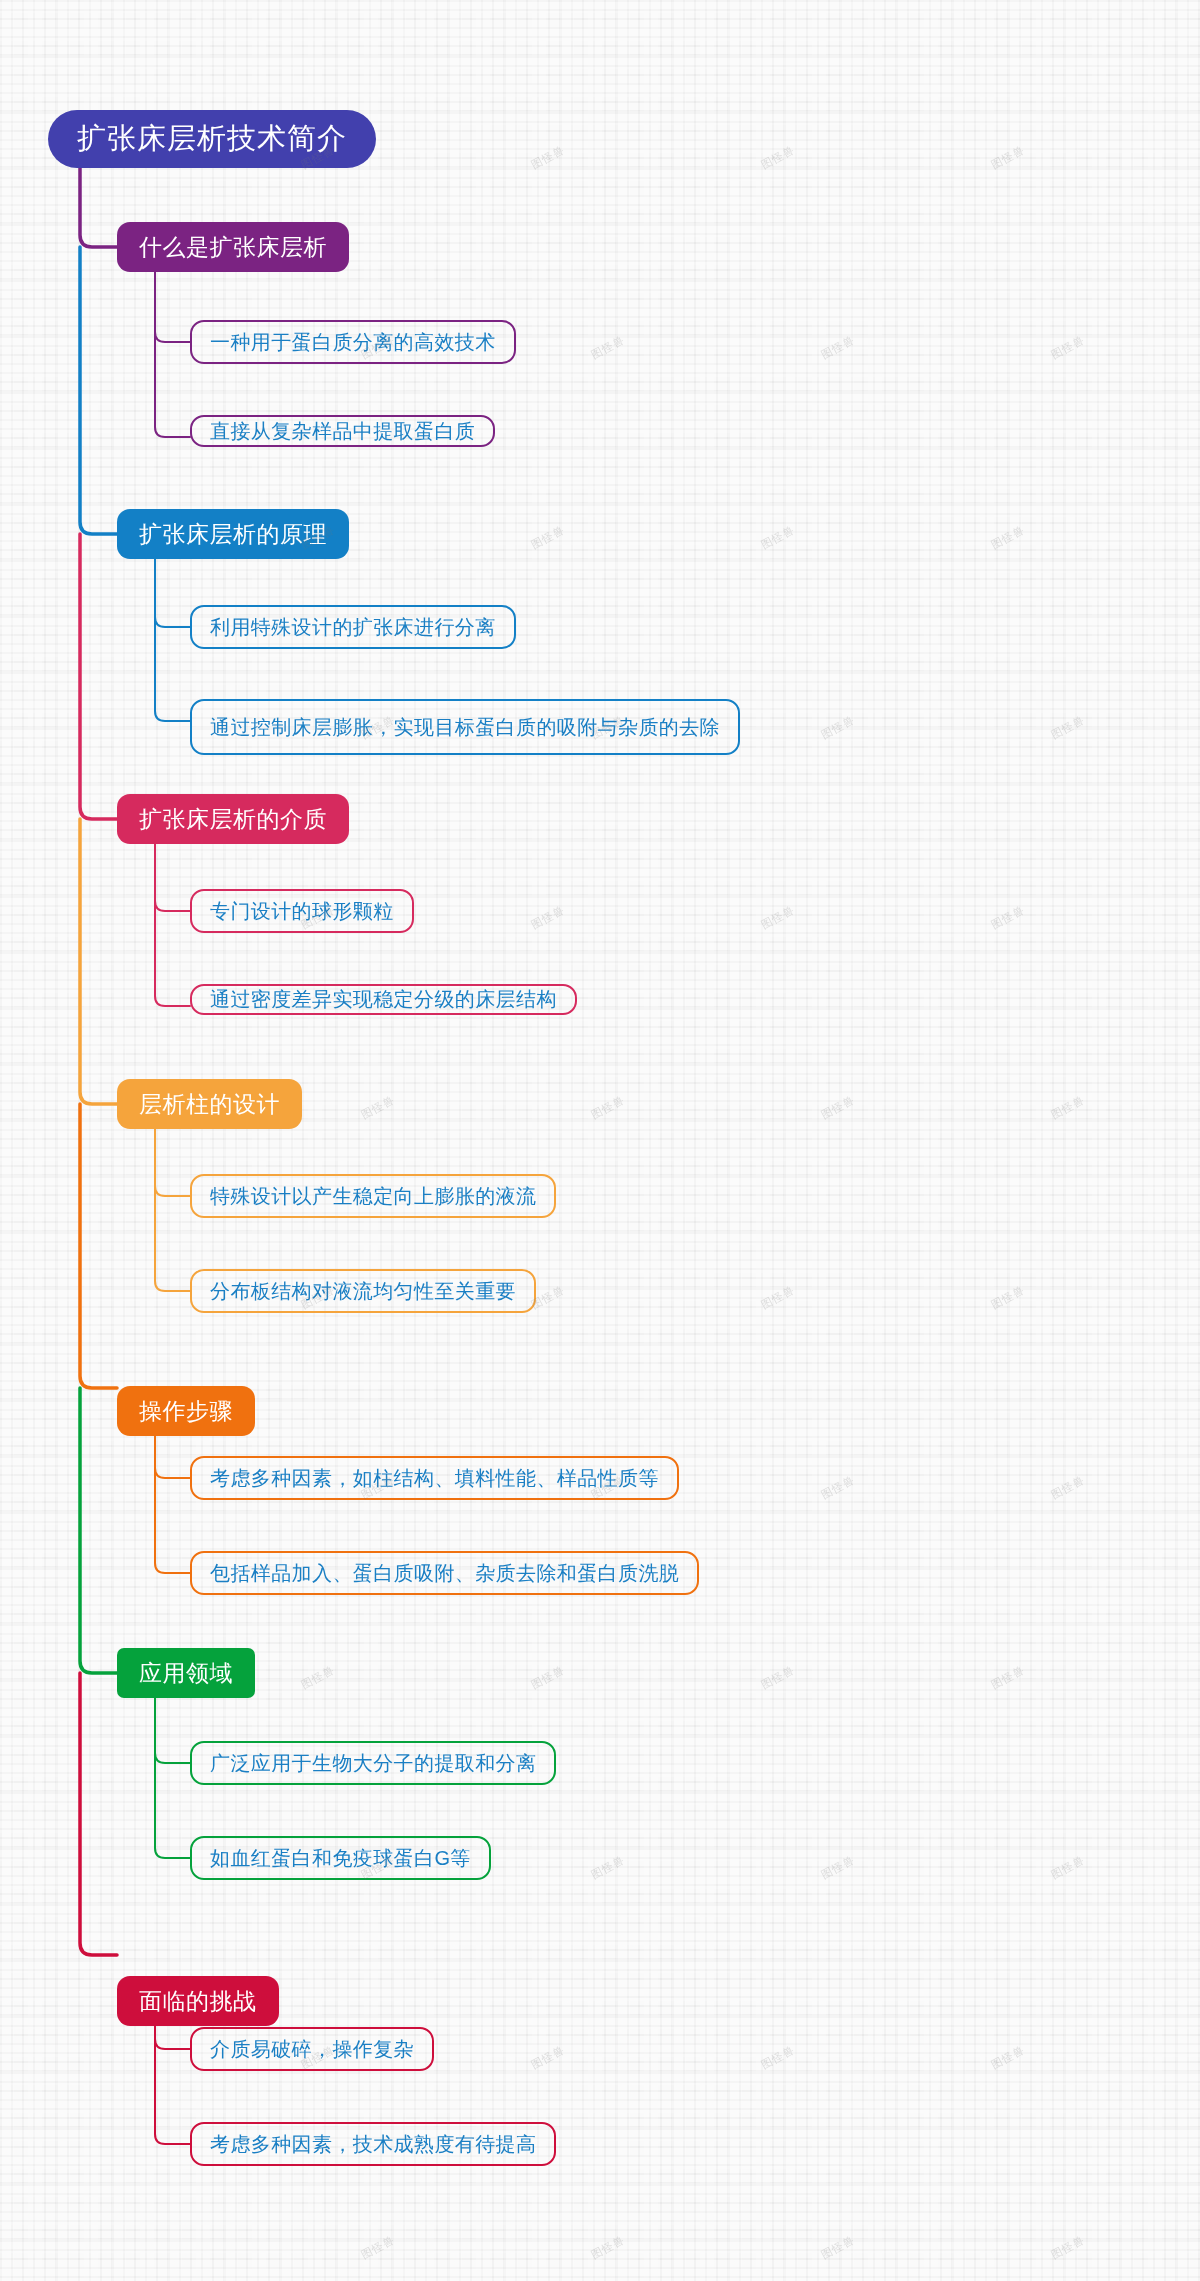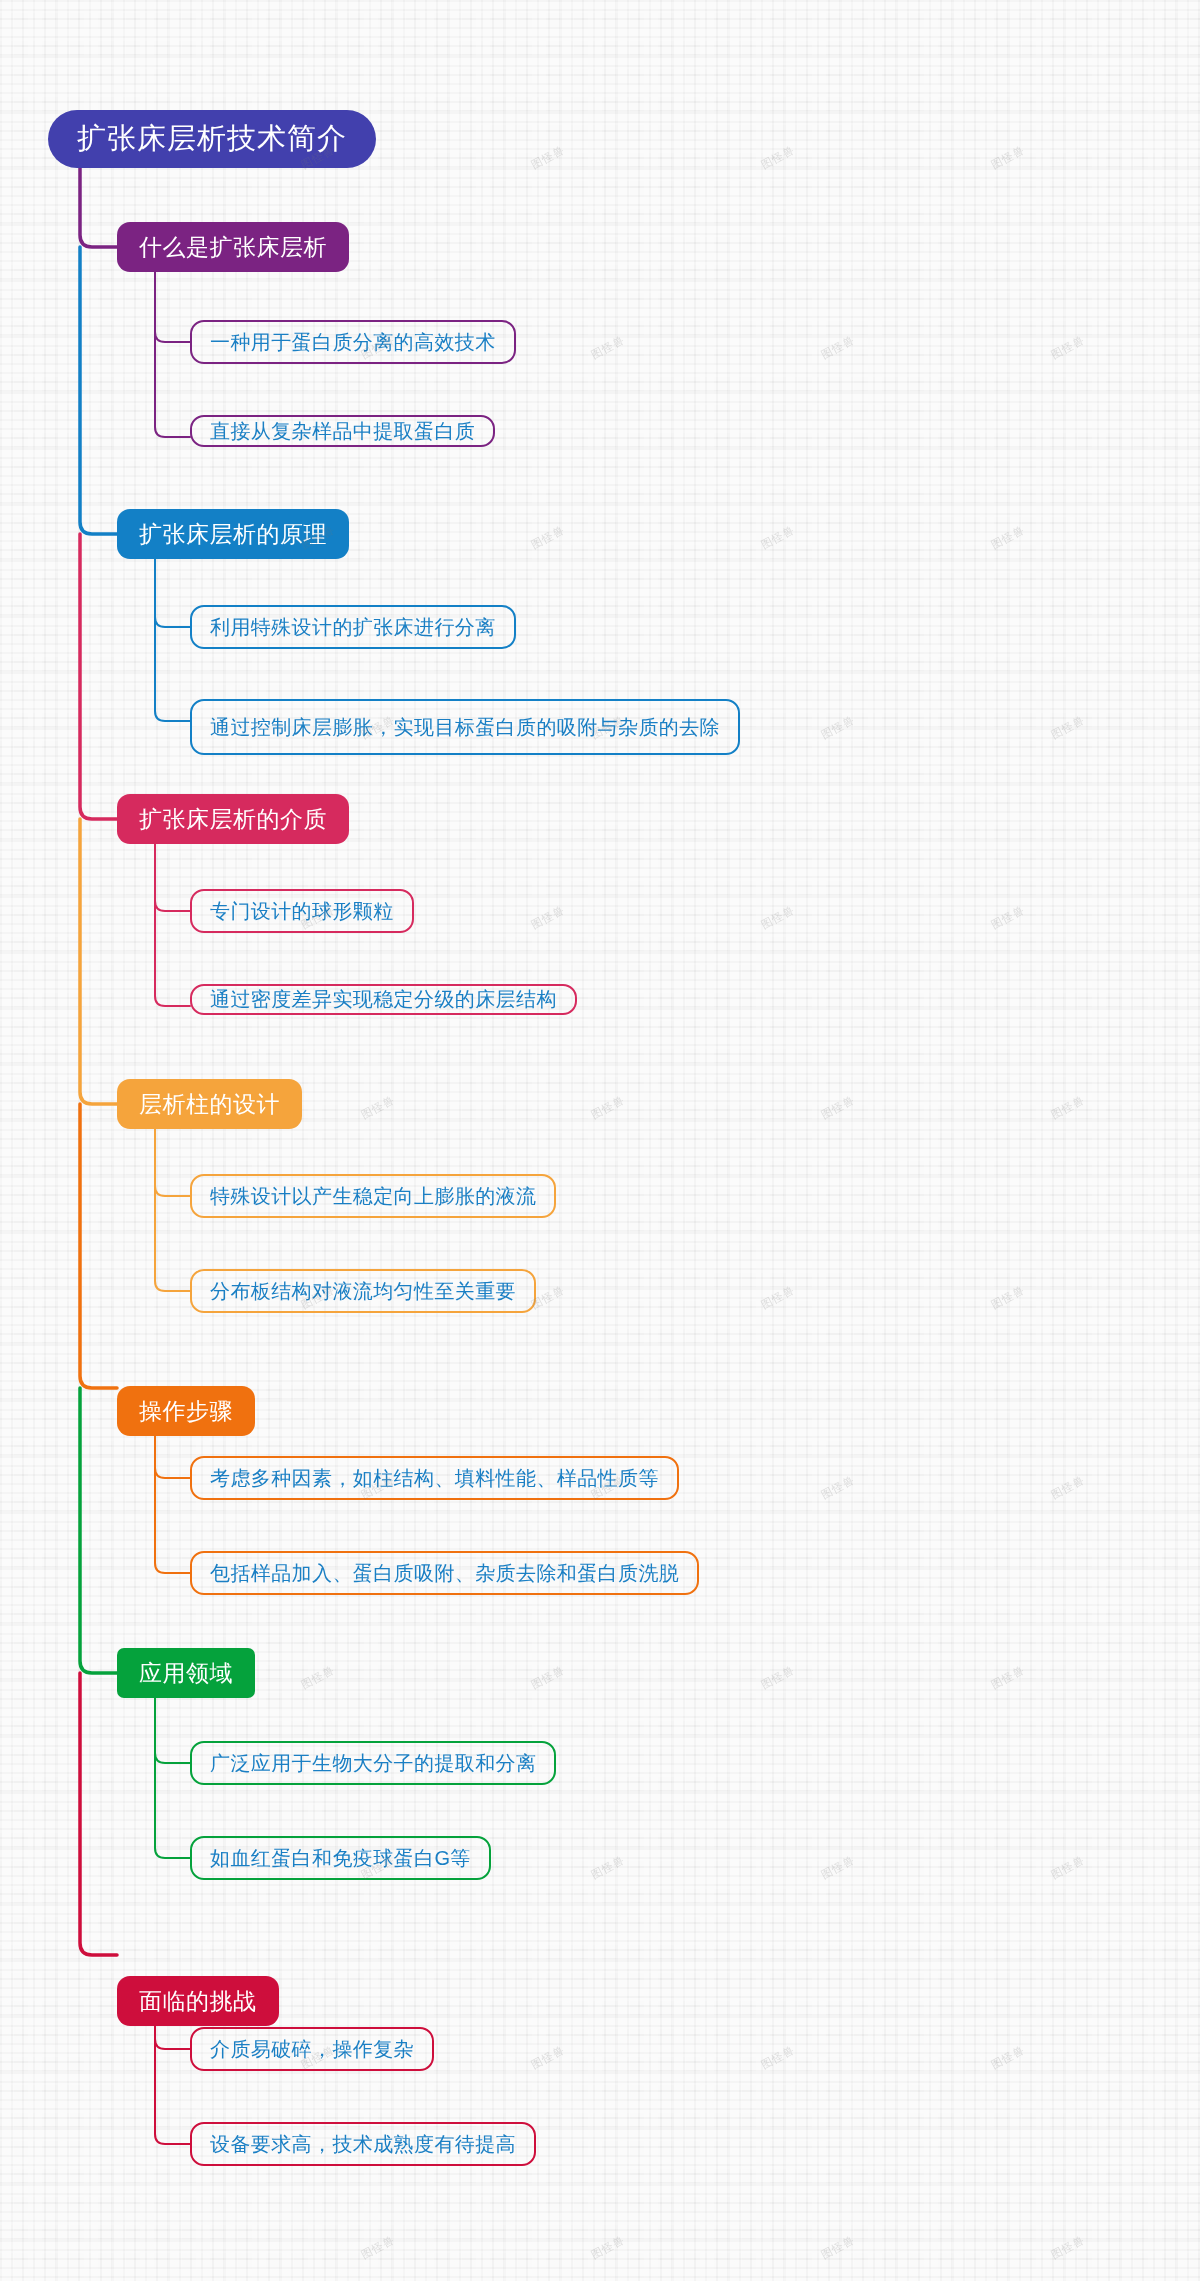--- a/index.html
+++ b/index.html
@@ -165,21 +165,21 @@
     <div class="node leaf" style="left: 190px; top: 1836px; border-color: rgb(5, 162, 60); color: rgb(26, 127, 196); height: 44px; font-size: 20px;">
       <span>如血红蛋白和免疫球蛋白G等</span>
     </div>
     <div class="node branch" style="left: 117px; top: 1930px; background: rgb(206, 14, 60); height: 50px; font-size: 23px; border-radius: 13px; margin-top: 46px;">
       <span>面临的挑战</span>
     </div>
     <div class="node leaf" style="left: 190px; top: 2027px; border-color: rgb(206, 14, 60); color: rgb(26, 127, 196); height: 44px; font-size: 20px;">
       <span>介质易破碎，操作复杂</span>
     </div>
     <div class="node leaf" style="left: 190px; top: 2122px; border-color: rgb(206, 14, 60); color: rgb(26, 127, 196); height: 44px; font-size: 20px;">
-      <span>设备要求高，技术成熟度有待提高</span>
+      <span>考虑多种因素，技术成熟度有待提高</span>
     </div>
     <div class="wm" style="left: 300px; top: 150px;">图怪兽</div>
     <div class="wm" style="left: 530px; top: 150px;">图怪兽</div>
     <div class="wm" style="left: 760px; top: 150px;">图怪兽</div>
     <div class="wm" style="left: 990px; top: 150px;">图怪兽</div>
     <div class="wm" style="left: 360px; top: 340px;">图怪兽</div>
     <div class="wm" style="left: 590px; top: 340px;">图怪兽</div>
     <div class="wm" style="left: 820px; top: 340px;">图怪兽</div>
     <div class="wm" style="left: 1050px; top: 340px;">图怪兽</div>
     <div class="wm" style="left: 300px; top: 530px;">图怪兽</div>

